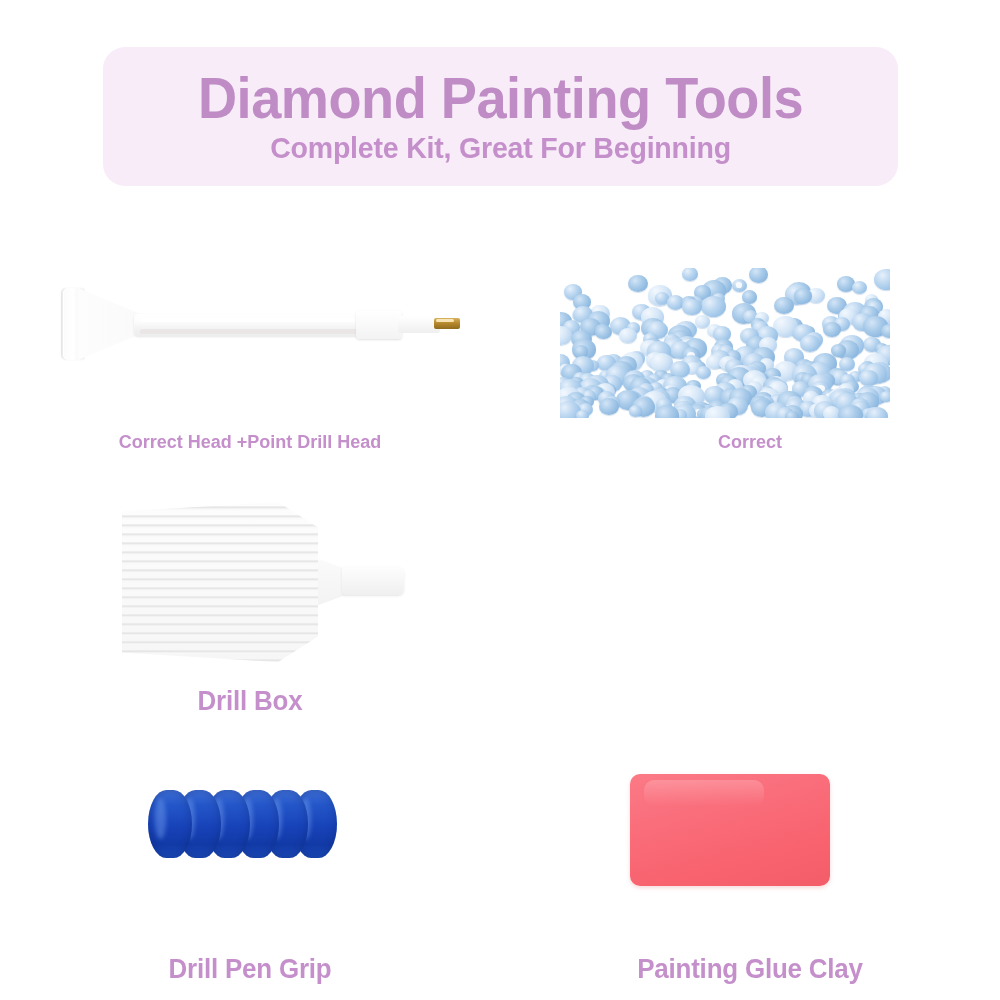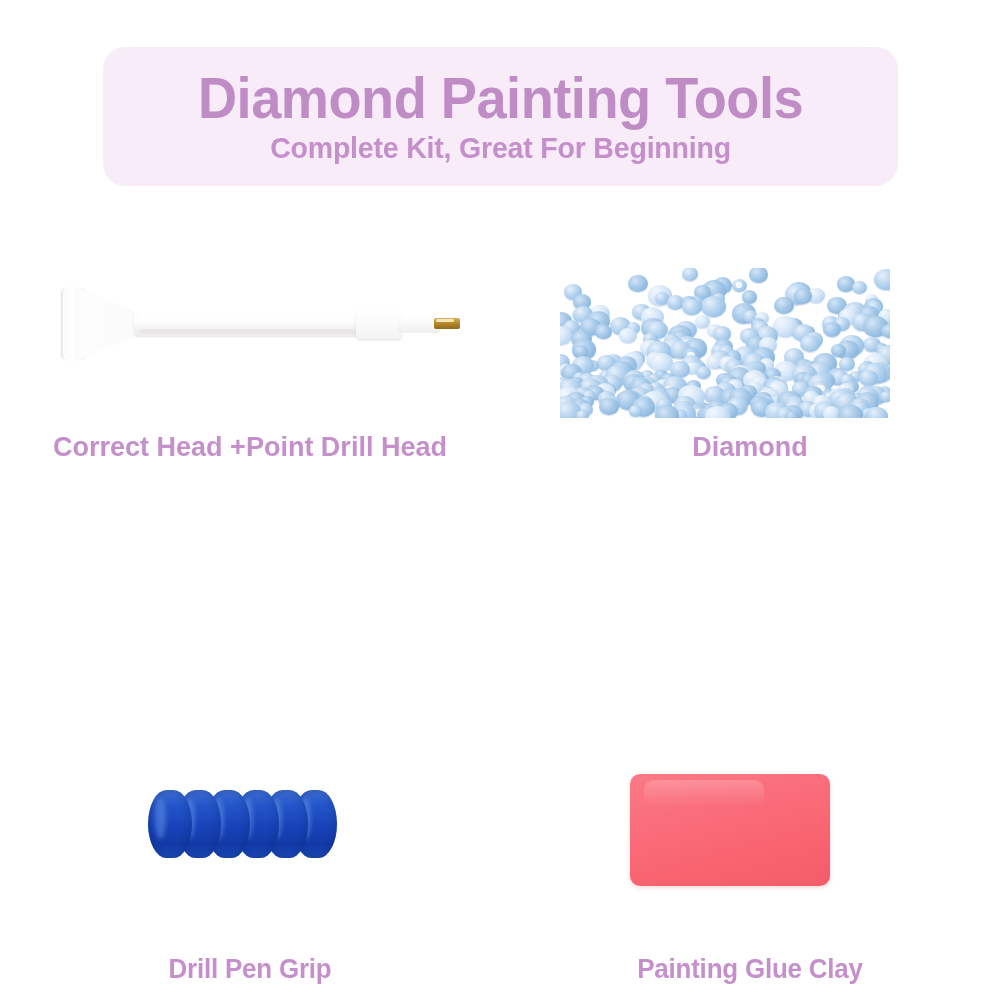--- a/index.html
+++ b/index.html
@@ -87,21 +87,21 @@
     font-size: 27px;
     font-weight: bold;
     color: #c48fcb;
     letter-spacing: -0.2px;
     white-space: nowrap;
     transform: scaleX(0.96);
   }
   .label-r1 { top: 206px; }
   .label-r2 { top: 196px; }
   .label-r3 { top: 196px; }
-  .label-wide { font-size: 27px; letter-spacing: 0px; transform: scaleX(1); }
+  .label-wide { font-size: 18px; letter-spacing: 0px; transform: scaleX(1); }
 
   
   .pen-wrap {
     position: absolute;
     left: 20px;
     top: 58px;
     width: 460px;
     height: 80px;
   }
   
@@ -716,23 +716,34 @@
           <div class="drill-bead " style="left:215.5px;top:138.6px;width:18.9px;height:16.2px;"></div>
           <div class="drill-bead " style="left:16.1px;top:141.6px;width:13.0px;height:11.2px;"></div>
           <div class="drill-bead " style="left:112.5px;top:141.4px;width:14.6px;height:12.5px;"></div>
           <div class="drill-bead dark" style="left:94.8px;top:136.7px;width:24.4px;height:21.0px;"></div>
           <div class="drill-bead dark" style="left:278.1px;top:136.7px;width:24.6px;height:21.2px;"></div>
           <div class="drill-bead dark" style="left:225.4px;top:142.7px;width:13.2px;height:11.3px;"></div>
           <div class="drill-bead " style="left:307.1px;top:138.9px;width:21.3px;height:18.3px;"></div>
           <div class="drill-bead light" style="left:145.2px;top:137.6px;width:24.7px;height:21.2px;"></div>
         </div>
     </div>
-    <div class="cell-label label-r1 label-wide">Diamond</div>
+    <div class="cell-label label-r1 label-wide">Correct</div>
   </div>
 
+  <div class="product-cell cell-r2c1">
+    <div class="cell-image">
+      <div class="tray-wrap">
+        <div class="tray-neck"></div>
+        <div class="tray-handle"></div>
+        <div class="tray-body"></div>
+        <div class="tray-grooves"></div>
+      </div>
+    </div>
+    <div class="cell-label label-r2">Drill Box</div>
+  </div>
 
 
   <div class="product-cell cell-r3c1">
     <div class="cell-image">
       <div class="grip-wrap" id="grip-wrap">
           <div class="grip-seg" style="left:0px;z-index:10;"></div>
           <div class="grip-seg" style="left:29px;z-index:9;"></div>
           <div class="grip-seg" style="left:58px;z-index:8;"></div>
           <div class="grip-seg" style="left:87px;z-index:7;"></div>
           <div class="grip-seg" style="left:116px;z-index:6;"></div>

